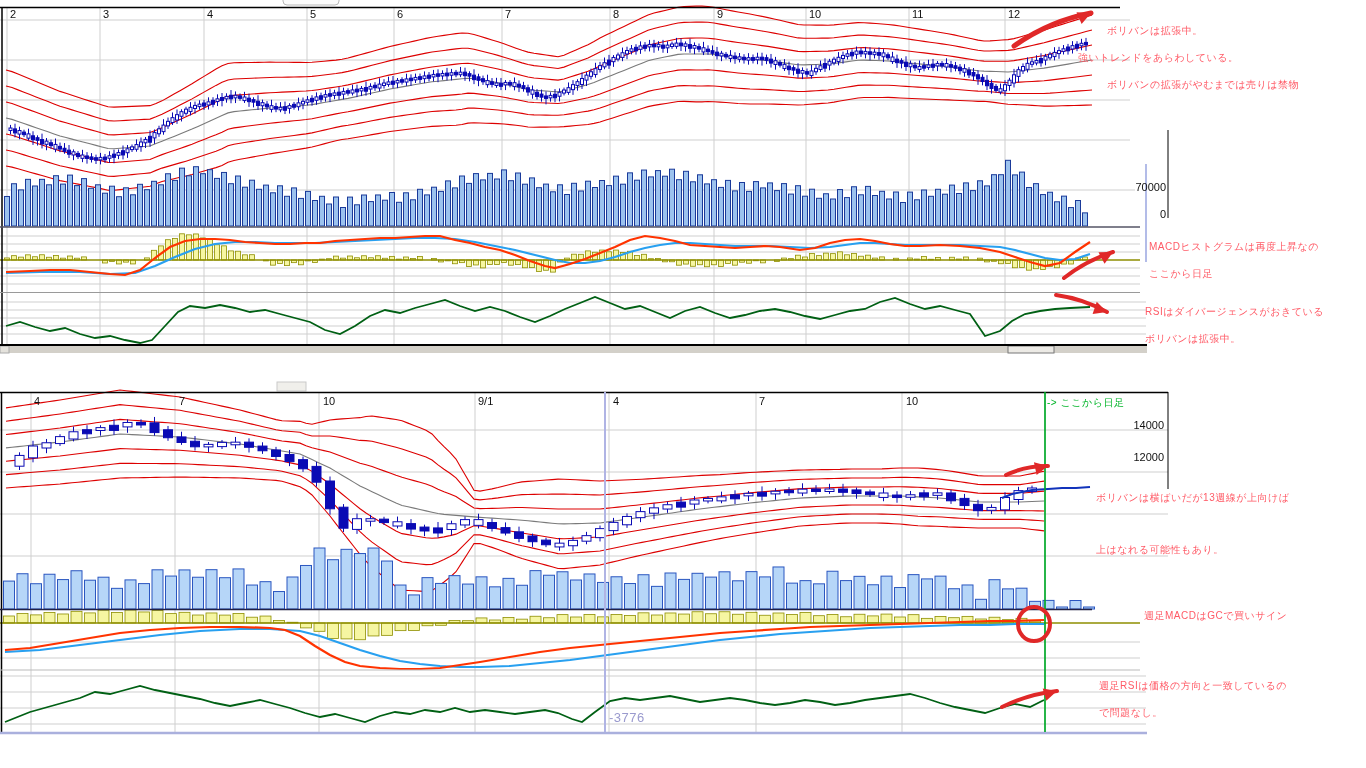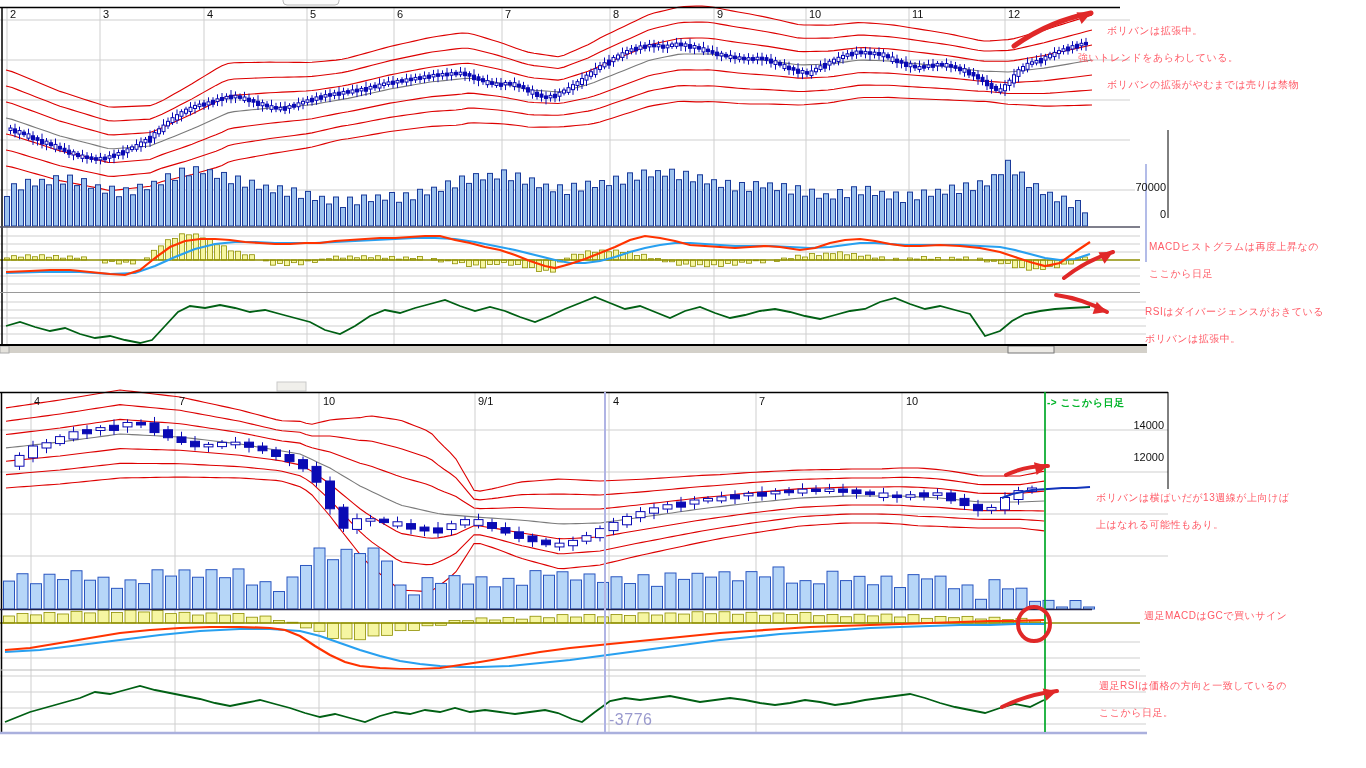--- a/index.html
+++ b/index.html
@@ -1,22 +1,22 @@
 <!DOCTYPE html>
 <html><head>
 <meta charset="utf-8">
 <style>
   html,body{margin:0;padding:0;background:#fff;}
   .stage{position:relative;width:1366px;height:768px;background:#fff;overflow:hidden;
          font-family:"Liberation Sans","DejaVu Sans",sans-serif;}
   .stage svg{position:absolute;left:0;top:0;}
   .note{position:absolute;font-size:10px;line-height:1.15;white-space:nowrap;letter-spacing:0.5px;}
   .note.red{color:#ff5a66;}
-  .note.green{color:#00b428;font-weight:bold;}
-  .note.lav{color:#9a9ace;font-size:16px;}
+  .note.green{color:#00b428;font-weight:normal;}
+  .note.lav{color:#9a9ace;font-size:13px;}
 </style>
 </head>
 <body>
 
 <div class="stage">
   <svg id="cv" width="1366" height="768" viewBox="0 0 1366 768">
       <g>
         <line x1="0" y1="20" x2="1130" y2="20" stroke="#cfcfcf" stroke-width="1"></line>
         <line x1="0" y1="60" x2="1130" y2="60" stroke="#cfcfcf" stroke-width="1"></line>
         <line x1="0" y1="100" x2="1130" y2="100" stroke="#cfcfcf" stroke-width="1"></line>
@@ -1252,18 +1252,18 @@
 
   <div class="note red" style="left:1107px;top:25px">ボリバンは拡張中。</div>
   <div class="note red" style="left:1078px;top:52px">強いトレンドをあらわしている。</div>
   <div class="note red" style="left:1107px;top:79px">ボリバンの拡張がやむまでは売りは禁物</div>
   <div class="note red" style="left:1149px;top:241px">MACDヒストグラムは再度上昇なの</div>
   <div class="note red" style="left:1149px;top:268px">ここから日足</div>
   <div class="note red" style="left:1145px;top:306px">RSIはダイバージェンスがおきている</div>
   <div class="note red" style="left:1145px;top:333px">ボリバンは拡張中。</div>
   <div class="note green" style="left:1047px;top:397px">-&gt; ここから日足</div>
   <div class="note red" style="left:1096px;top:492px">ボリバンは横ばいだが13週線が上向けば</div>
-  <div class="note red" style="left:1096px;top:519px">上はなれる可能性もあり。</div>
+  <div class="note red" style="left:1096px;top:544px">上はなれる可能性もあり。</div>
   <div class="note red" style="left:1144px;top:610px">週足MACDはGCで買いサイン</div>
   <div class="note red" style="left:1099px;top:680px">週足RSIは価格の方向と一致しているの</div>
-  <div class="note red" style="left:1099px;top:707px">ここから日足。</div>
+  <div class="note red" style="left:1099px;top:707px">で問題なし。</div>
   <div class="note lav" style="left:609px;top:711px">-3776</div>
 </div>
 
 </body></html>

